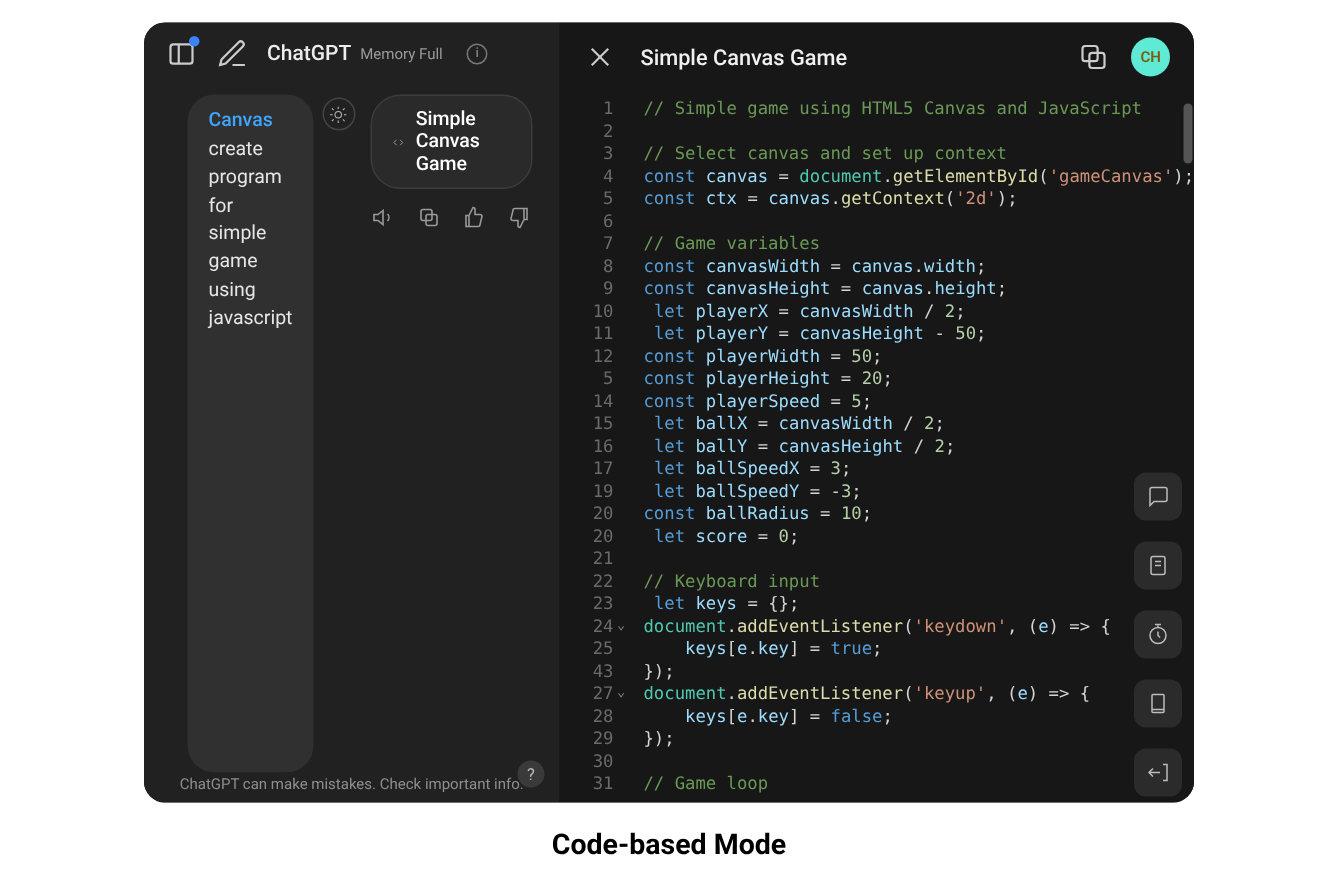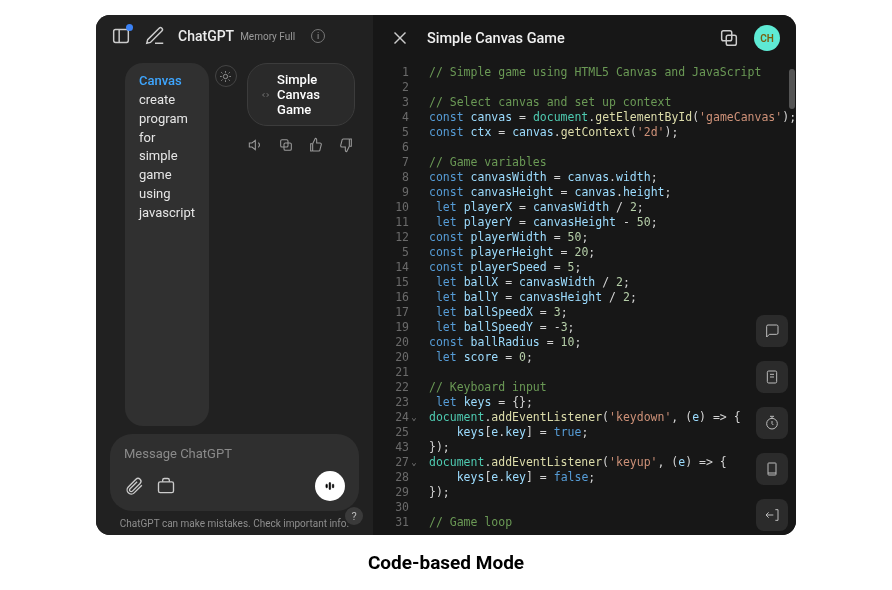--- a/index.html
+++ b/index.html
@@ -379,47 +379,20 @@
                   <path d="M17 14V3"></path>
                   <path d="M17 3h3v11h-3"></path>
                   <path d="M17 14l-4 8a2 2 0 0 1-2-2v-5H6a2 2 0 0 1-2-2l2-8a2 2 0 0 1 2-2h9"></path>
                 </svg>
               </div>
           </div>
         </div>
       </div>
     </div>
 
-    <div class="composer-wrap">
-      <div class="composer">
-        <div class="composer-input">Message ChatGPT</div>
-        <div class="composer-row">
-          <div class="composer-left">
-            <div class="icon-btn">
-                <svg viewBox="0 0 24 24">
-                  <path d="M21.4 11.05l-9.19 9.19a5 5 0 0 1-7.07-7.07l9.19-9.19a3.5 3.5 0 0 1 4.95 4.95l-9.2 9.19a2 2 0 0 1-2.83-2.83l8.49-8.48"></path>
-                </svg>
-              </div>
-            <div class="icon-btn">
-                <svg viewBox="0 0 24 24">
-                  <rect x="3" y="7" width="18" height="13" rx="2"></rect>
-                  <path d="M8 7V5a2 2 0 0 1 2-2h4a2 2 0 0 1 2 2v2"></path>
-                </svg>
-              </div>
-          </div>
-          <div class="send-btn">
-            <svg viewBox="0 0 24 24">
-                <rect x="5" y="9" width="2.5" height="6" rx="1"></rect>
-                <rect x="10.5" y="6" width="2.5" height="12" rx="1"></rect>
-                <rect x="16" y="9" width="2.5" height="6" rx="1"></rect>
-              </svg>
-          </div>
-        </div>
-      </div>
-    </div>
     <div class="disclaimer">ChatGPT can make mistakes. Check important info.</div>
     <div class="help-bubble">?</div>
   </div>
 
   <div class="right-panel">
     <div class="canvas-header">
       <div class="icon-btn">
         <svg viewBox="0 0 24 24">
             <line x1="6" y1="6" x2="18" y2="18"></line>
             <line x1="6" y1="18" x2="18" y2="6"></line>

